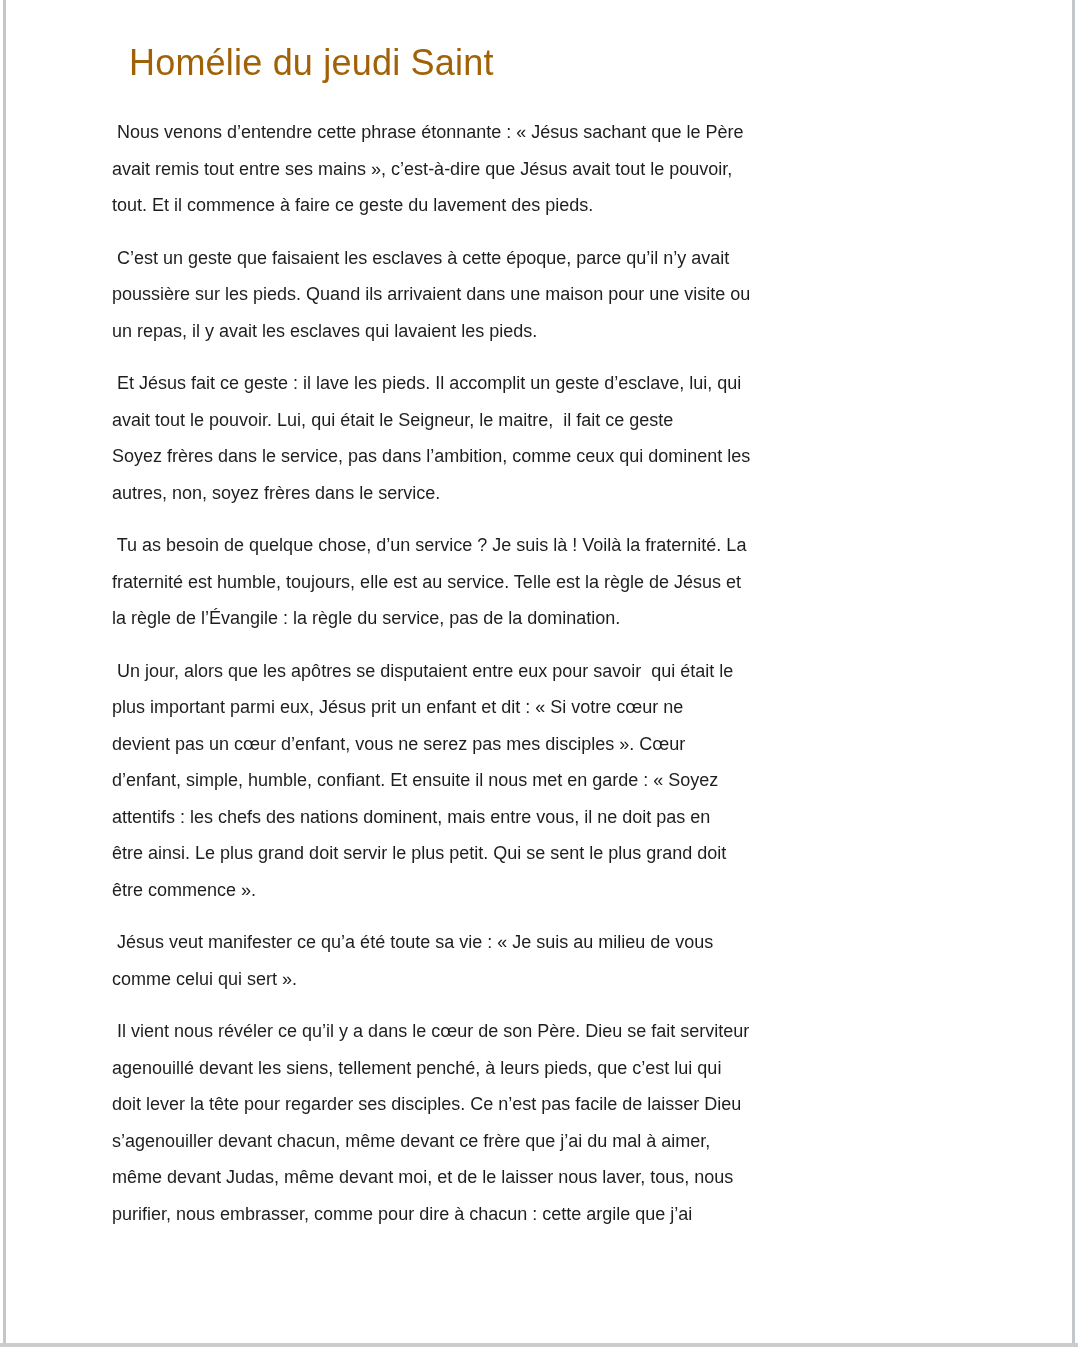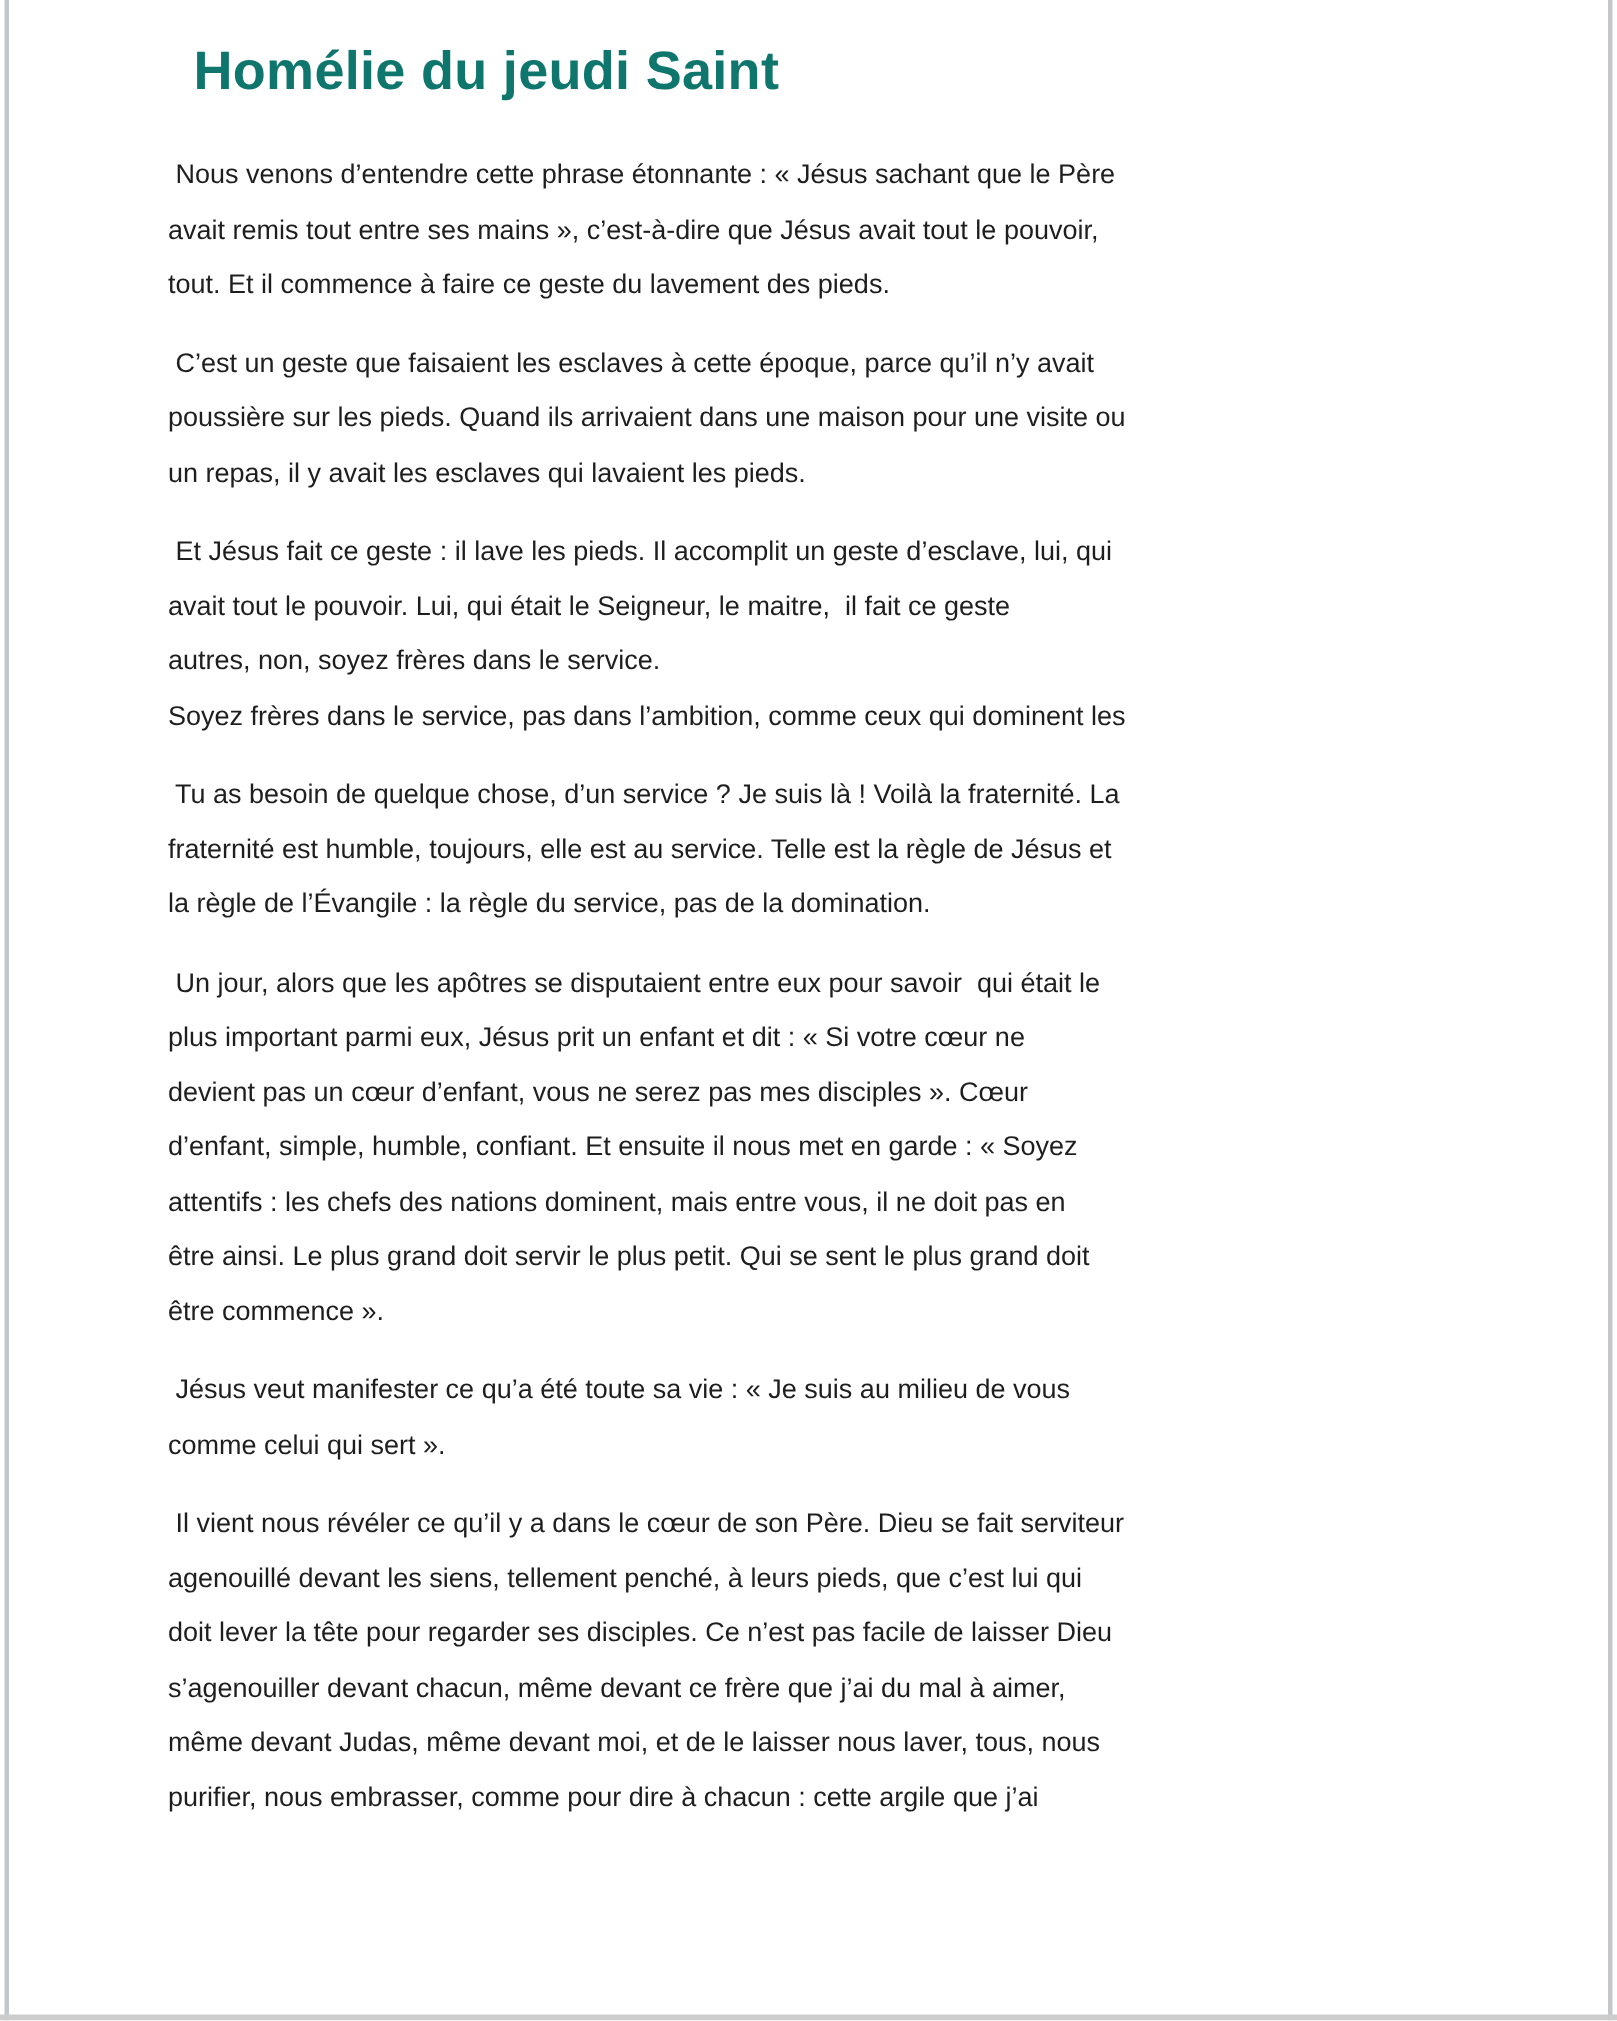--- a/index.html
+++ b/index.html
@@ -22,24 +22,24 @@
   .edge-bottom { left: 0; top: 1343px; width: 1078px; height: 4px; background: #cccccc; }
   .content {
     position: absolute;
     left: 0; top: 0;
     width: 1078px;
     padding: 24px 118px 0 112px;
     color: #1c1c1c;
   }
   .title {
     font-size: 36px;
-    font-weight: 700;
+    font-weight: 400;
     line-height: 46px;
-    margin: 0 0 28px 17px;
-    color: #0f766e;
+    margin: 16px 0 28px 17px;
+    color: #a16207;
     letter-spacing: 0.2px;
   }
   .doc-body p {
     margin: 0 0 16px 0;
     font-size: 18px;
     line-height: 36.5px;
     color: #1e1e1e;
   }
   .doc-body .line {
     display: block;
@@ -63,22 +63,22 @@
           <span class="line">tout. Et il commence à faire ce geste du lavement des pieds.</span>
         </p>
         <p>
           <span class="line"> C’est un geste que faisaient les esclaves à cette époque, parce qu’il n’y avait</span>
           <span class="line">poussière sur les pieds. Quand ils arrivaient dans une maison pour une visite ou</span>
           <span class="line">un repas, il y avait les esclaves qui lavaient les pieds.</span>
         </p>
         <p>
           <span class="line"> Et Jésus fait ce geste : il lave les pieds. Il accomplit un geste d’esclave, lui, qui</span>
           <span class="line">avait tout le pouvoir. Lui, qui était le Seigneur, le maitre,  il fait ce geste</span>
+          <span class="line">Soyez frères dans le service, pas dans l’ambition, comme ceux qui dominent les</span>
           <span class="line">autres, non, soyez frères dans le service.</span>
-          <span class="line">Soyez frères dans le service, pas dans l’ambition, comme ceux qui dominent les</span>
         </p>
         <p>
           <span class="line"> Tu as besoin de quelque chose, d’un service ? Je suis là ! Voilà la fraternité. La</span>
           <span class="line">fraternité est humble, toujours, elle est au service. Telle est la règle de Jésus et</span>
           <span class="line">la règle de l’Évangile : la règle du service, pas de la domination.</span>
         </p>
         <p>
           <span class="line"> Un jour, alors que les apôtres se disputaient entre eux pour savoir  qui était le</span>
           <span class="line">plus important parmi eux, Jésus prit un enfant et dit : « Si votre cœur ne</span>
           <span class="line">devient pas un cœur d’enfant, vous ne serez pas mes disciples ». Cœur</span>

